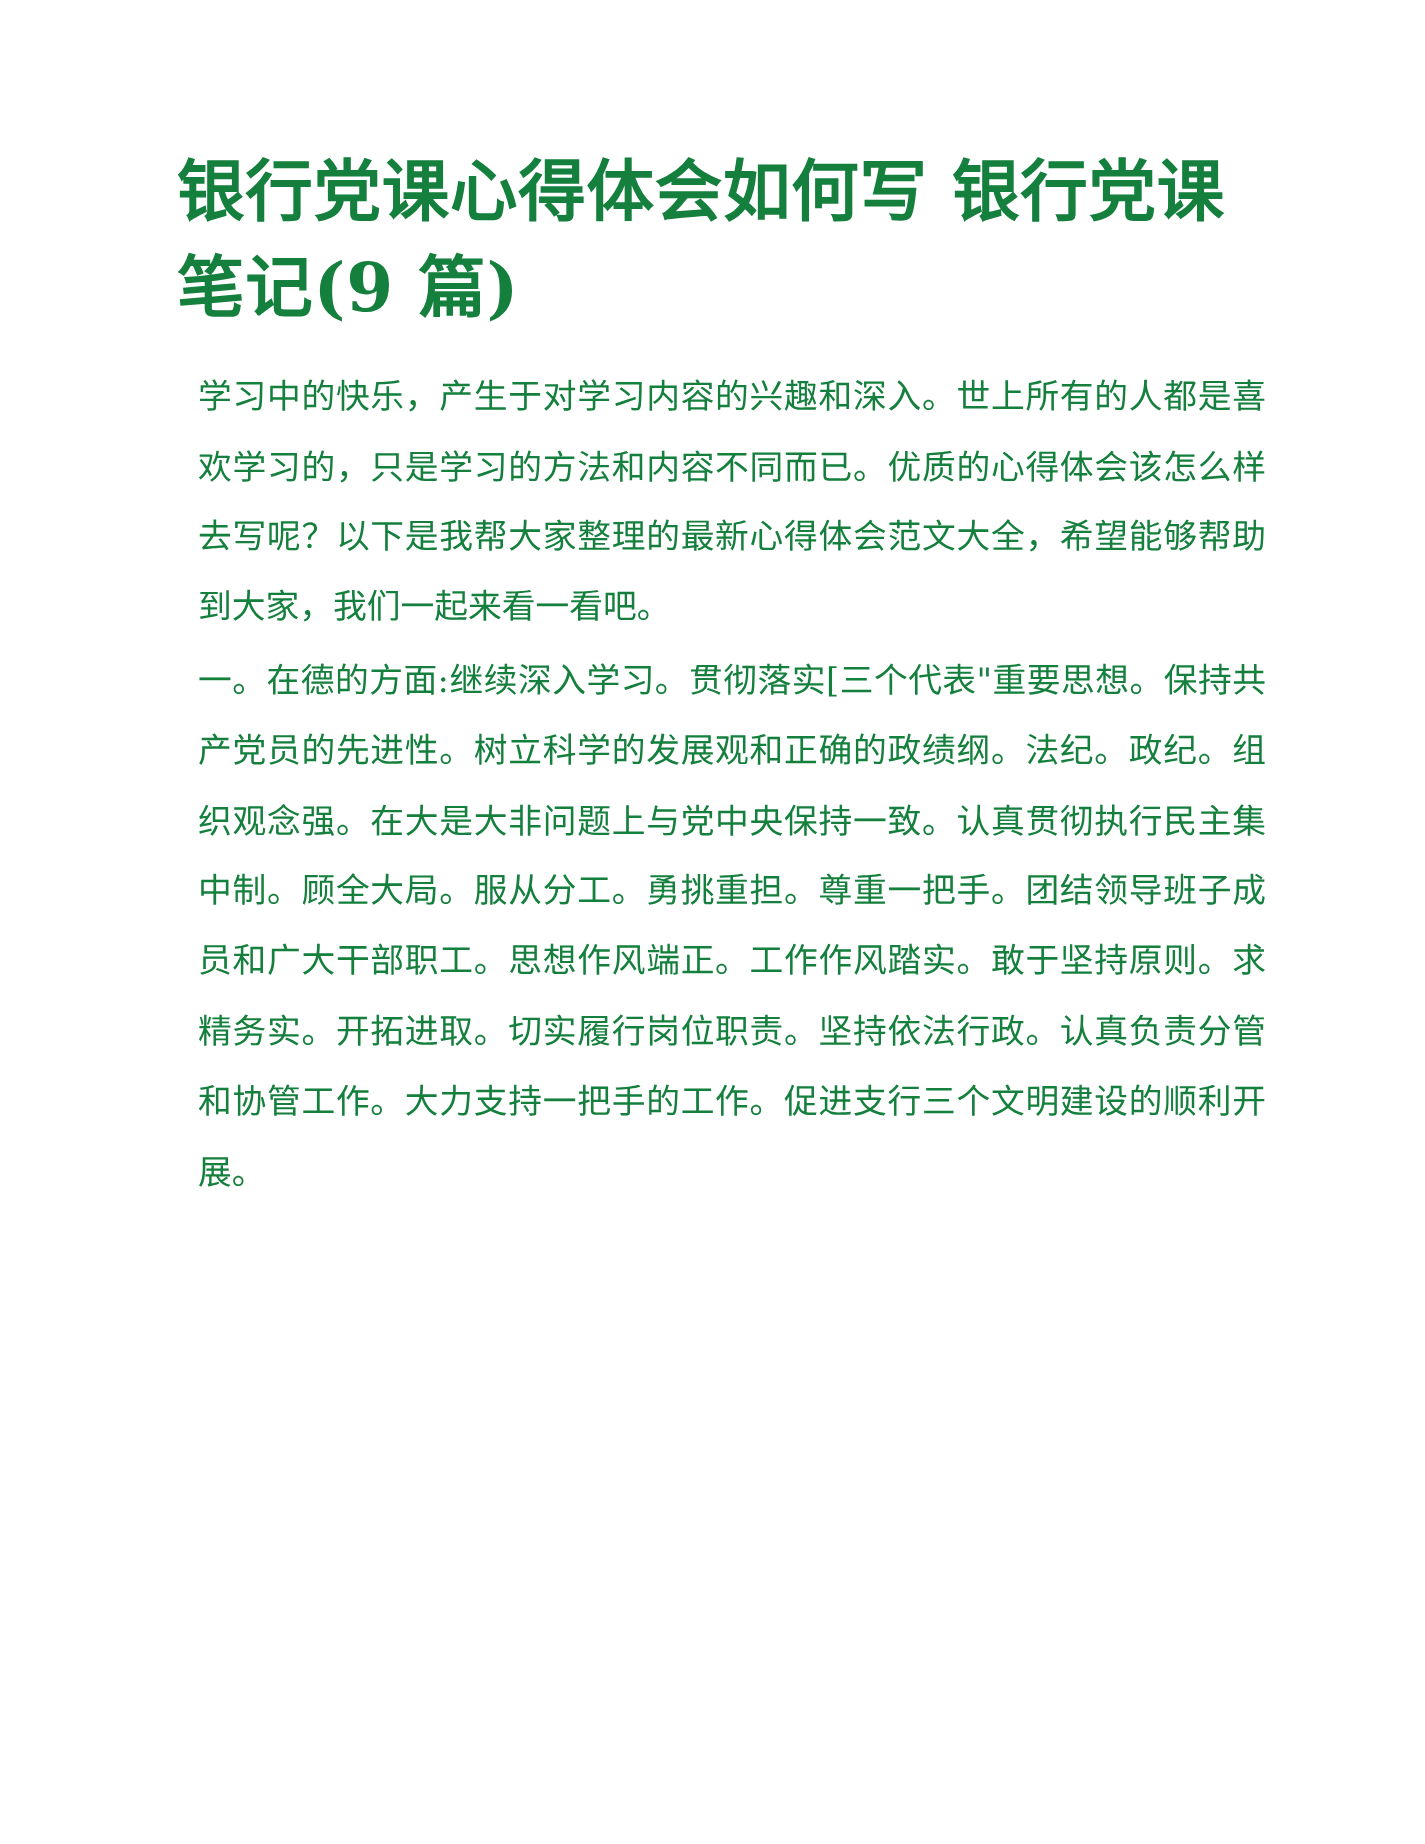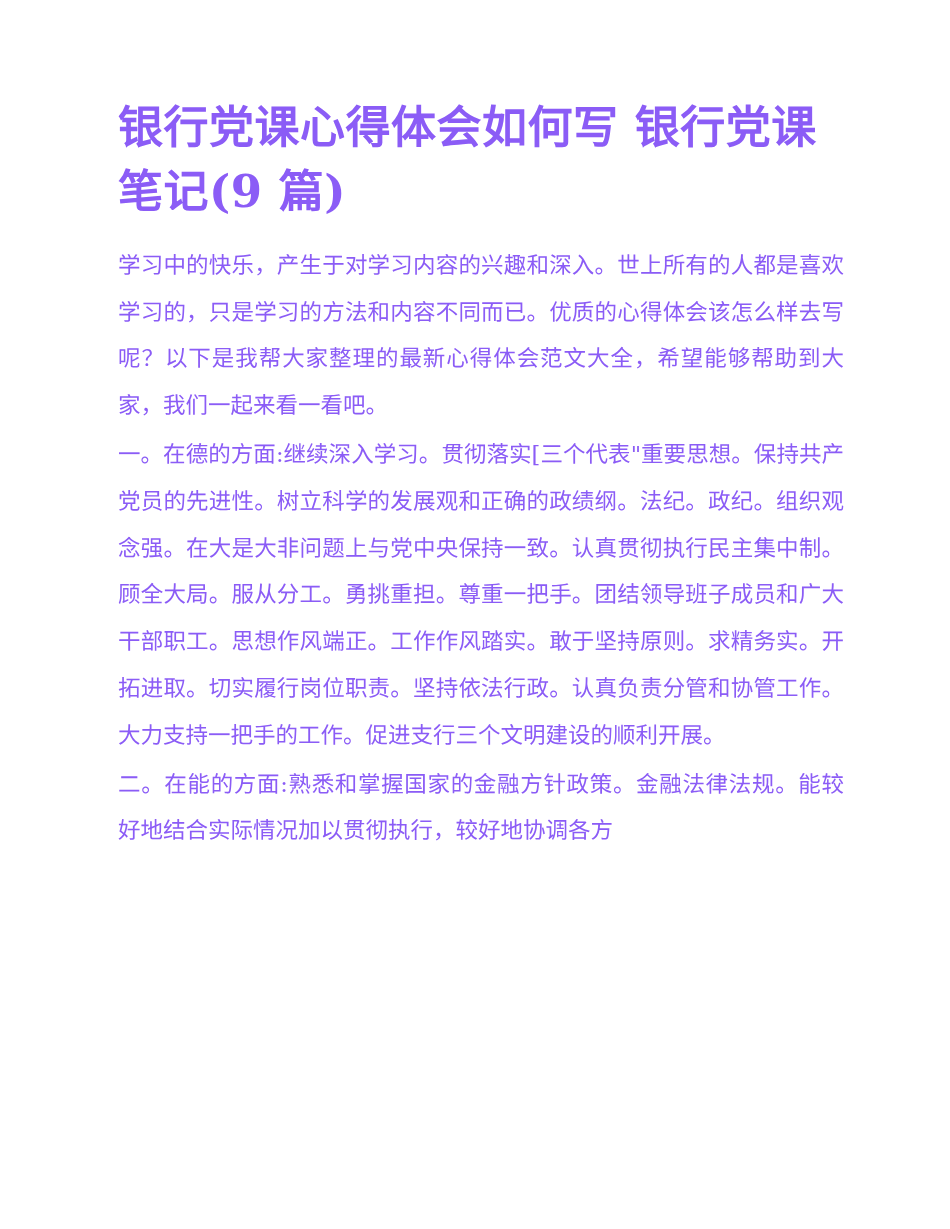--- a/index.html
+++ b/index.html
@@ -8,44 +8,43 @@
     background: #ffffff;
   }
   .page {
     width: 950px;
     height: 1104px;
     background: #ffffff;
     position: relative;
     box-sizing: border-box;
     padding: 96px 106px 0 118px;
     font-family: "DejaVu Serif", "Liberation Serif", serif;
-    color: #8b5cf6;
+    color: #15803d;
     overflow: hidden;
   }
   .doc-title {
     font-size: 45px;
     line-height: 1.42;
     font-weight: 700;
     letter-spacing: 0.5px;
     margin: 0 0 18px 0;
     font-family: "DejaVu Serif", "Liberation Serif", serif;
   }
   .body-text {
     font-size: 22.5px;
     line-height: 2.08;
     margin: 0;
     text-align: justify;
     text-justify: inter-ideograph;
     font-family: "DejaVu Serif", "Liberation Serif", serif;
   }
   .para {
-    margin: 0 0 2px 0;
+    margin: 0 0 2px 14px;
   }
 </style>
 </head>
 <body>
 
 <div class="page">
   <h1 class="doc-title">银行党课心得体会如何写 银行党课笔记(9 篇)</h1>
   <p class="body-text para">学习中的快乐，产生于对学习内容的兴趣和深入。世上所有的人都是喜欢学习的，只是学习的方法和内容不同而已。优质的心得体会该怎么样去写呢？以下是我帮大家整理的最新心得体会范文大全，希望能够帮助到大家，我们一起来看一看吧。</p>
   <p class="body-text para">一。在德的方面:继续深入学习。贯彻落实[三个代表"重要思想。保持共产党员的先进性。树立科学的发展观和正确的政绩纲。法纪。政纪。组织观念强。在大是大非问题上与党中央保持一致。认真贯彻执行民主集中制。顾全大局。服从分工。勇挑重担。尊重一把手。团结领导班子成员和广大干部职工。思想作风端正。工作作风踏实。敢于坚持原则。求精务实。开拓进取。切实履行岗位职责。坚持依法行政。认真负责分管和协管工作。大力支持一把手的工作。促进支行三个文明建设的顺利开展。</p>
-  <p class="body-text para">二。在能的方面:熟悉和掌握国家的金融方针政策。金融法律法规。能较好地结合实际情况加以贯彻执行，较好地协调各方</p>
 </div>
 
 </body></html>

